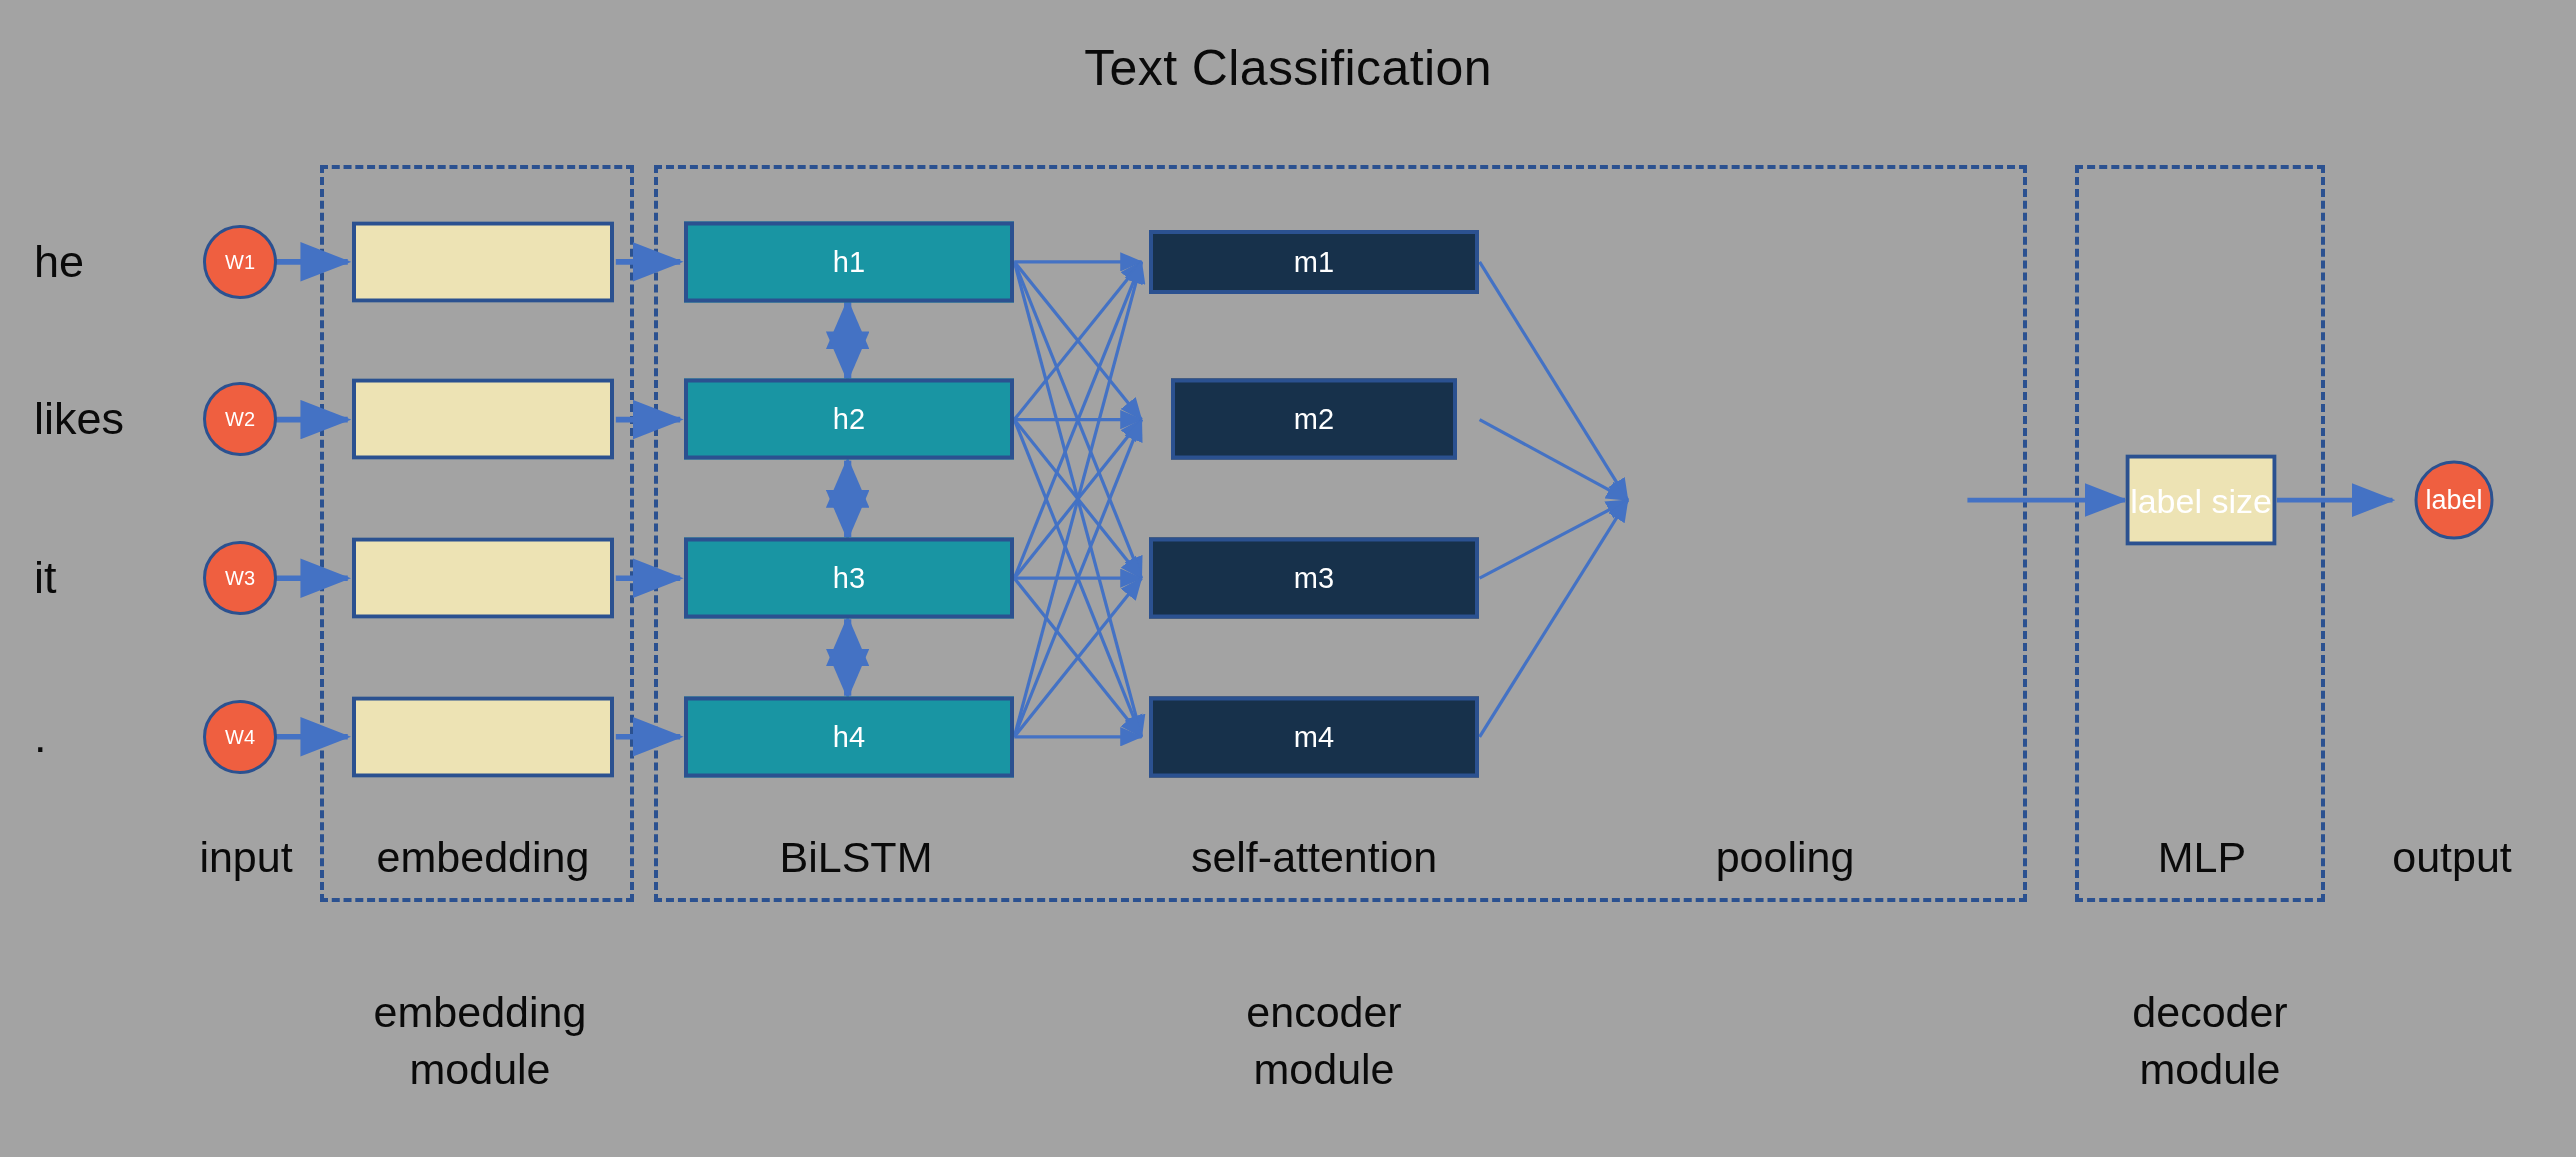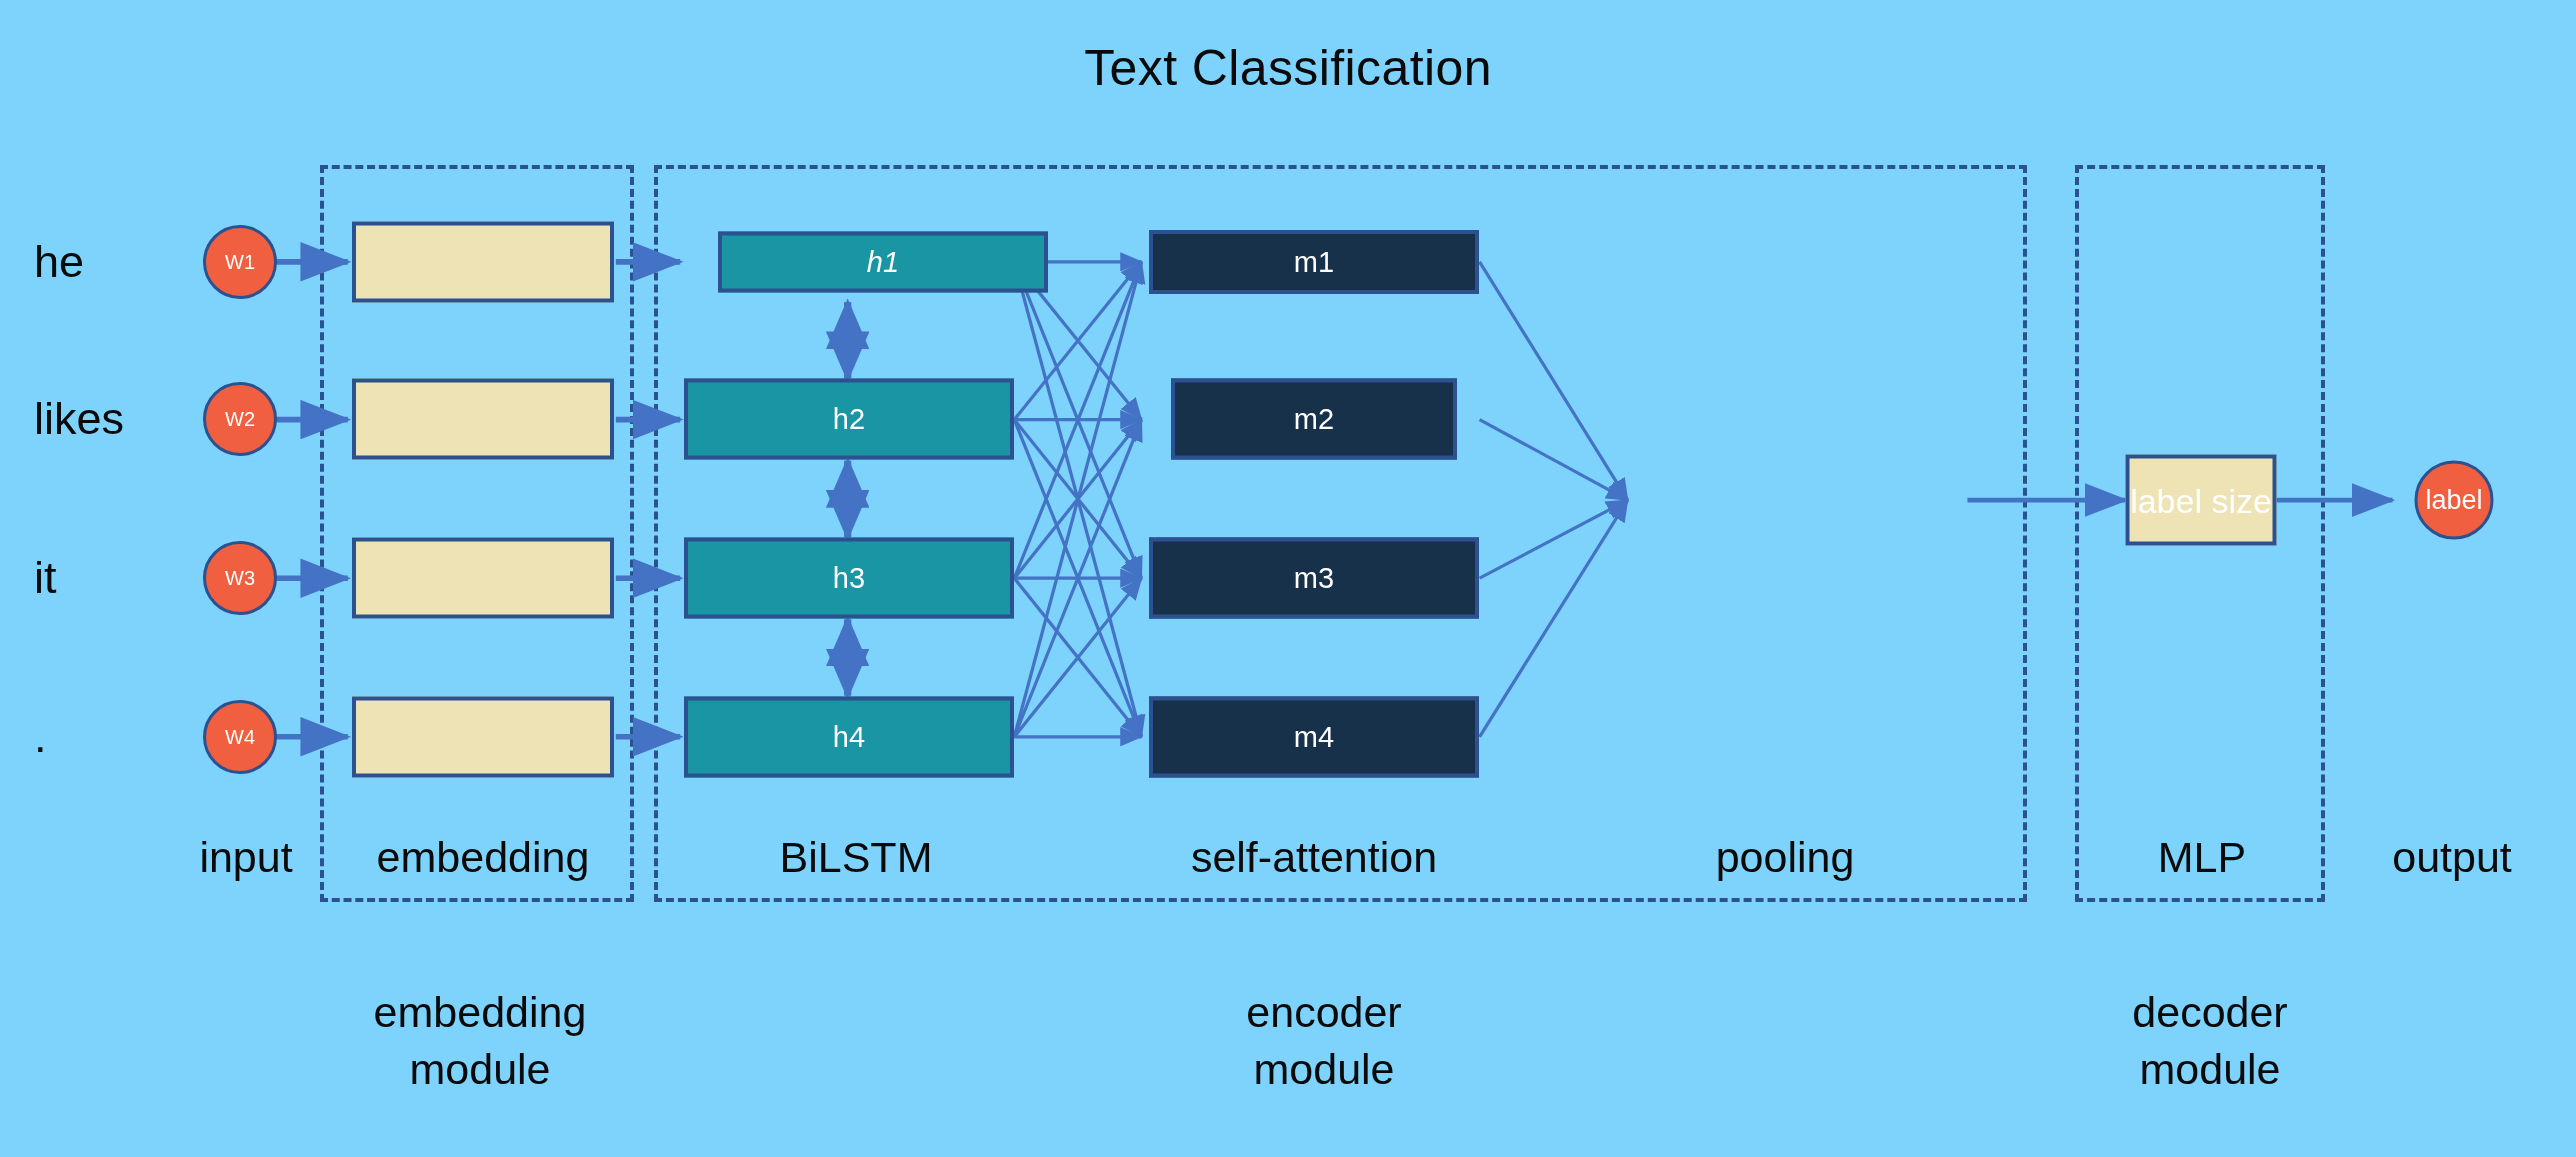--- a/index.html
+++ b/index.html
@@ -8,21 +8,21 @@
     background: #ffffff;
   }
   body {
     font-family: "Liberation Sans", sans-serif;
     color: #000000;
   }
   #canvas {
     position: relative;
     width: 2576px;
     height: 1158px;
-    background: #7dd3fc;
+    background: #a3a3a3;
     overflow: hidden;
   }
   
   .title {
     position: absolute;
     left: 0;
     top: 39px;
     width: 2576px;
     text-align: center;
     font-size: 50px;
@@ -193,21 +193,21 @@
   <div class="circle-node" style="left:240px; top:262px; width:74px; height:74px;">W1</div>
   <div class="circle-node" style="left:240px; top:419px; width:74px; height:74px;">W2</div>
   <div class="circle-node" style="left:240px; top:578px; width:74px; height:74px;">W3</div>
   <div class="circle-node" style="left:240px; top:737px; width:74px; height:74px;">W4</div>
 
   <div class="block embed" style="left:483px; top:262px; width:262px; height:81px;"></div>
   <div class="block embed" style="left:483px; top:419px; width:262px; height:81px;"></div>
   <div class="block embed" style="left:483px; top:578px; width:262px; height:81px;"></div>
   <div class="block embed" style="left:483px; top:737px; width:262px; height:81px;"></div>
 
-  <div class="block lstm" style="left:883px; top:262px; width:330px; height:61px;font-style:italic;">h1</div>
+  <div class="block lstm" style="left:849px; top:262px; width:330px; height:81px;">h1</div>
   <div class="block lstm" style="left:849px; top:419px; width:330px; height:81px;">h2</div>
   <div class="block lstm" style="left:849px; top:578px; width:330px; height:81px;">h3</div>
   <div class="block lstm" style="left:849px; top:737px; width:330px; height:81px;">h4</div>
 
   <div class="block attn" style="left:1314px; top:262px; width:330px; height:64px;">m1</div>
   <div class="block attn" style="left:1314px; top:419px; width:286px; height:81px;">m2</div>
   <div class="block attn" style="left:1314px; top:578px; width:330px; height:81px;">m3</div>
   <div class="block attn" style="left:1314px; top:737px; width:330px; height:81px;">m4</div>
 
 

